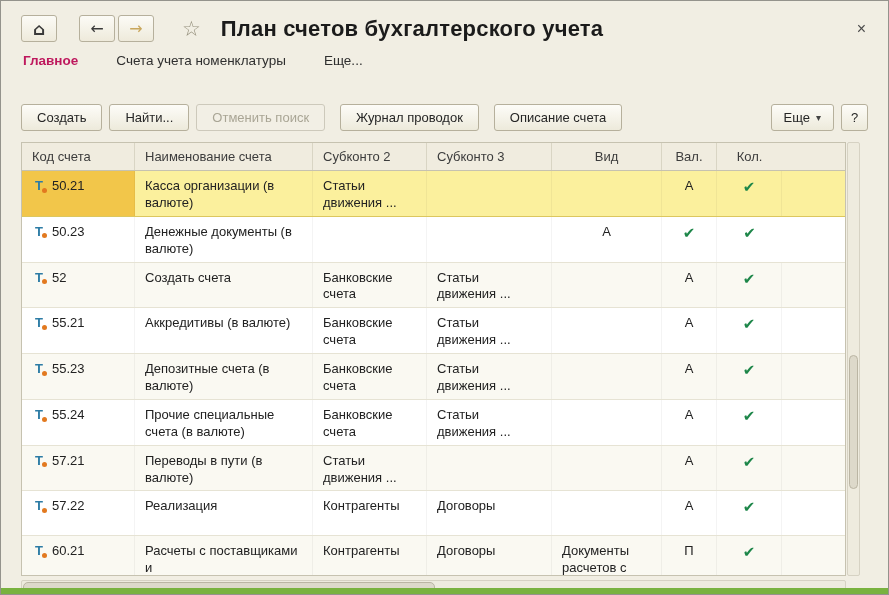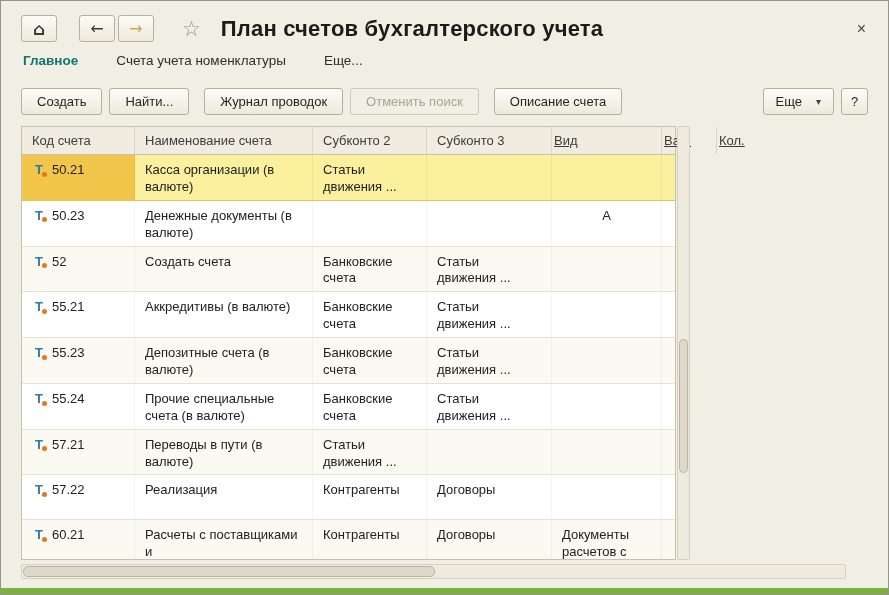--- a/index.html
+++ b/index.html
@@ -39,56 +39,56 @@
     margin-left: 20px; font-size: 22px; font-weight: bold; color: #1b1b1b;
     letter-spacing: .2px;
   }
   .close {
     margin-left: auto; font-size: 16px; color: #4a4a4a; cursor: pointer;
     padding: 0 4px;
   }
   
   .tabs { display: flex; gap: 38px; padding: 7px 22px 12px; font-size: 13.5px; }
   .tab { color: #2f2f2f; cursor: pointer; }
-  .tab.active { color: #0f766e; font-weight: bold; }
-  
-  .toolbar { display: flex; align-items: center; gap: 7px; padding: 8px 20px 9px; }
+  .tab.active { color: #be185d; font-weight: bold; }
+  
+  .toolbar { display: flex; align-items: center; gap: 7px; padding: 8px 20px 9px; margin-top: 16px; }
   .btn {
     border: 1px solid #b6b09c; border-radius: 3px;
     background: linear-gradient(#fdfcf8, #edeadb);
     padding: 5px 15px; font-size: 13px; color: #262626; cursor: pointer;
     font-family: "Liberation Sans", sans-serif;
     white-space: nowrap;
   }
   .btn.disabled { color: #a9a595; border-color: #cdc9bb; background: #f2efe5; cursor: default; }
   .btn.gap { margin-left: 8px; }
   .spacer { flex: 1; }
-  .btn.more { display: inline-flex; align-items: center; gap: 14px; padding: 5px 12px; }
+  .btn.more { display: inline-flex; align-items: center; gap: 6px; padding: 5px 12px; }
   .btn.more .caret { font-size: 10px; color: #444; font-family: "DejaVu Sans", sans-serif; }
   .btn.help { width: 27px; padding: 5px 0; text-align: center; }
   
-  .table-area { position: relative; margin: 2px 48px 0 20px; width: 655px; }
+  .table-area { position: relative; margin: 2px 48px 0 20px; width: 825px; }
   .grid-row {
     display: grid;
     grid-template-columns: 113px 178px 114px 125px 110px 55px 65px 65px;
   }
   .thead {
     border: 1px solid #c6c2b0;
     background: #f0ecdf;
     height: 29px;
   }
   .thead .hcell {
     font-size: 13px; color: #3c3c3c;
     padding: 6px 10px 0;
     border-right: 1px solid #d9d5c4;
     overflow: hidden; white-space: nowrap;
     cursor: pointer;
   }
   .thead .hcell:last-child { border-right: none; }
-  .thead .hcell.center { text-align: left; padding: 6px 2px 12px; text-decoration: underline; }
+  .thead .hcell.center { text-align: center; padding: 6px 2px 12px; }
   .tbody {
     border: 1px solid #c6c2b0; border-top: none;
     background: #ffffff; height: 405px; overflow: hidden;
   }
   .trow { min-height: 45px; border-bottom: 1px solid #e6e3d4; background: #ffffff; cursor: pointer; }
   .trow.alt { background: #faf9f2; }
   .trow.selected { background: #fbf09d; border-bottom-color: #dcc75f; }
   .trow.selected .c-code { background: #f2c64a; }
   .cell {
     font-size: 13px; color: #222; line-height: 1.3;
@@ -154,22 +154,22 @@
 
   <div class="tabs">
       <span class="tab active">Главное</span>
       <span class="tab">Счета учета номенклатуры</span>
       <span class="tab">Еще...</span>
     </div>
 
   <div class="toolbar">
     <button class="btn">Создать</button>
     <button class="btn">Найти...</button>
+    <button class="btn disabled">Отменить поиск</button>
     <button class="btn gap">Журнал проводок</button>
-    <button class="btn disabled">Отменить поиск</button>
     <button class="btn gap">Описание счета</button>
     <span class="spacer"></span>
     <button class="btn more">
       <span>Еще</span>
       <span class="caret">▾</span>
     </button>
     <button class="btn help">?</button>
   </div>
 
   <div class="table-area">

